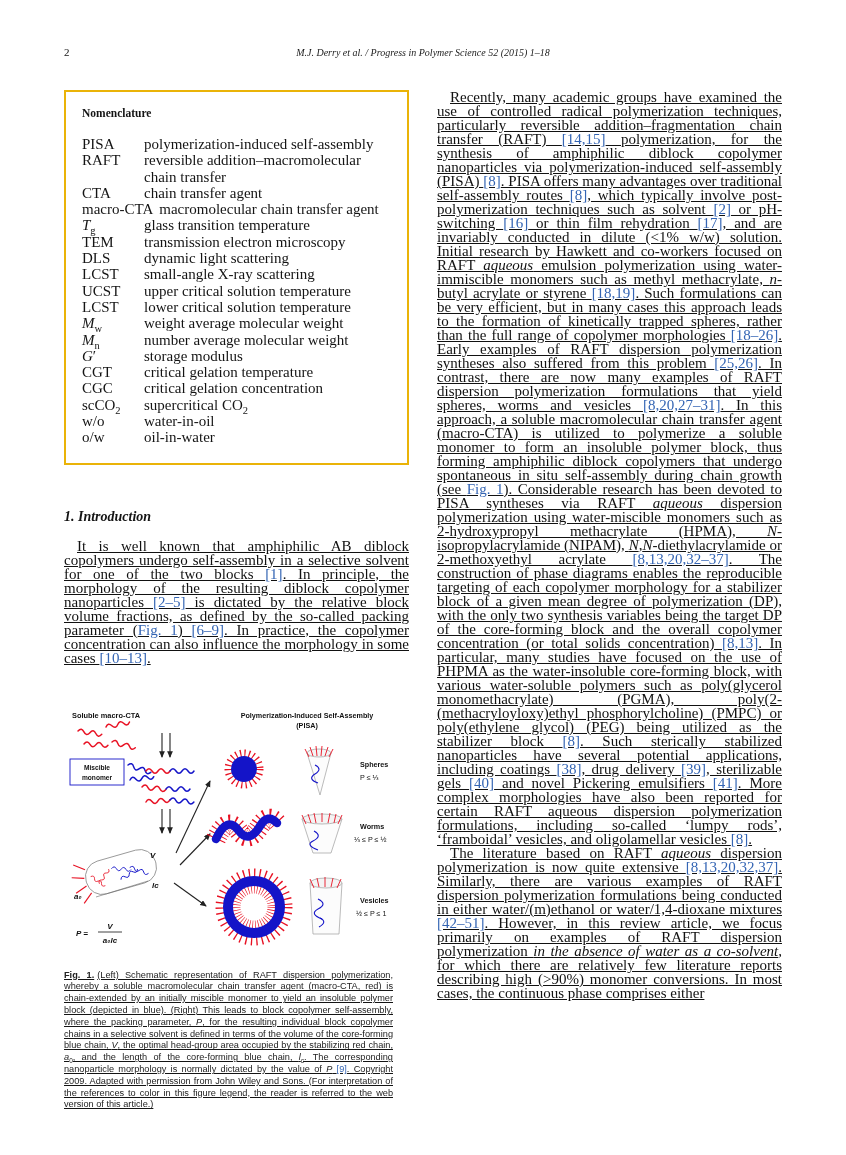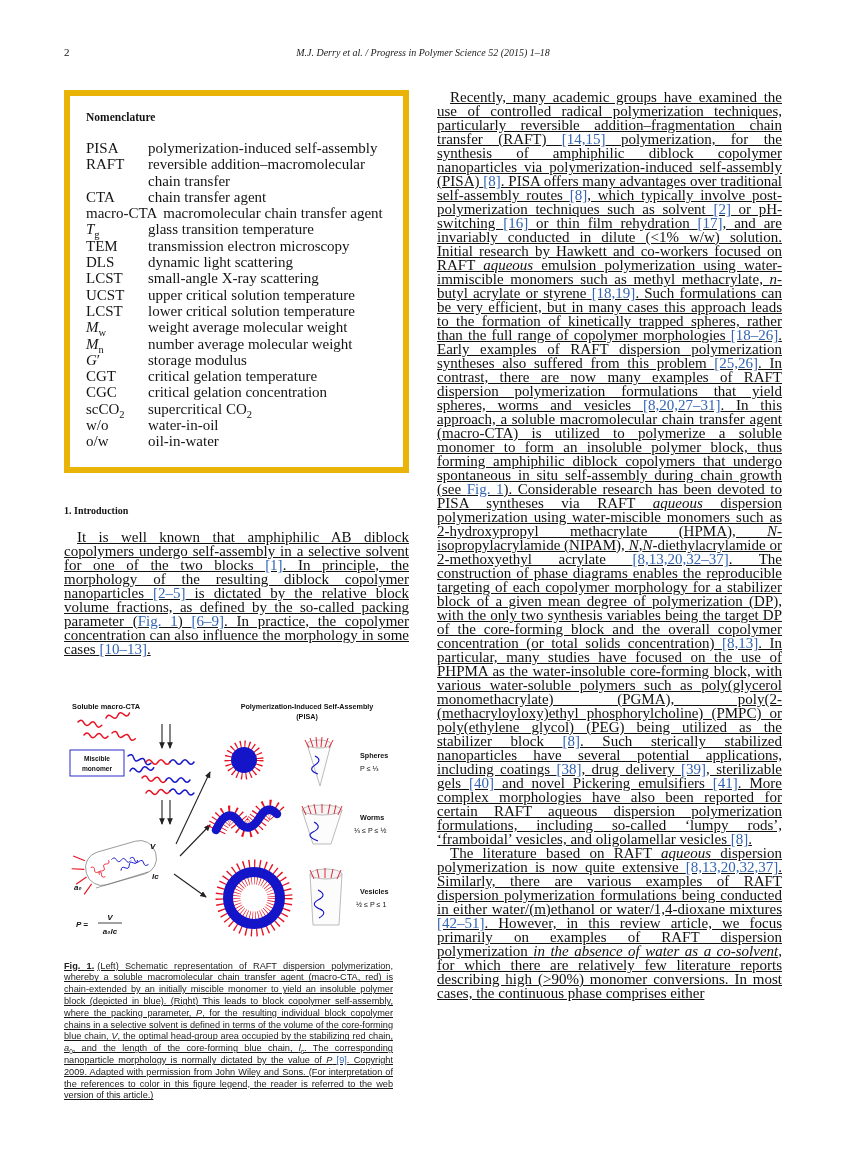--- a/index.html
+++ b/index.html
@@ -18,27 +18,27 @@
   
   .header{ position:relative; height:18px; margin-bottom:28px; }
   .pageno{ position:absolute; left:0; top:2px; font-size:11px; }
   .runhead{ text-align:center; font-style:italic; font-size:10px; color:#222; padding-top:3px; }
 
   
   .columns{ display:flex; gap:28px; }
   .col{ width:345px; flex:0 0 345px; }
 
   
-  .nom-box{ border:6px solid #eab308; padding:15px 16px 17px 16px; margin-bottom:32px; }
+  .nom-box{ border:2px solid #eab308; padding:15px 16px 17px 16px; margin-bottom:44px; }
   .nom-title{ font-weight:bold; font-size:11.5px; margin-bottom:17px; }
   .nom-row{ display:flex; font-size:15px; line-height:16.3px; }
   .nom-abbr{ flex:0 0 auto; min-width:62px; padding-right:6px; white-space:nowrap; }
   .nom-def{ flex:1 1 auto; }
 
-  .sec-heading{ font-weight:bold; font-size:10px; margin:10px 0 14px 0; }
+  .sec-heading{ font-weight:bold; font-size:14px; margin:10px 0 14px 0;font-style:italic; }
 
   p.body{ font-size:15px; line-height:14px; text-align:justify; color:#111;text-decoration:underline; }
   .indent{ text-indent:13px; }
   .cite{ color:var(--link); }
   sub{ font-size:70%; line-height:0; }
   i{ font-style:italic; }
 
   
   .fig{ display:block; margin:42px 16px 0 0;text-decoration:underline; }
   .fig svg{ display:block; }

